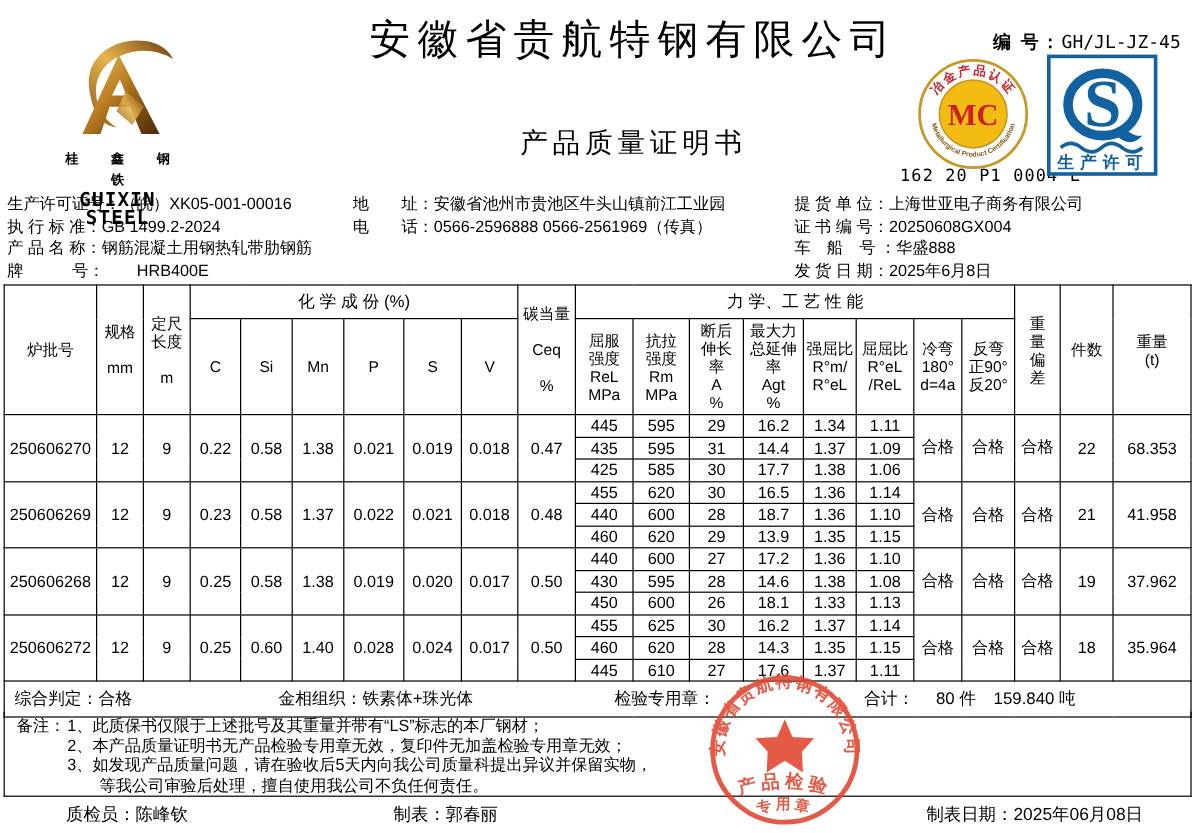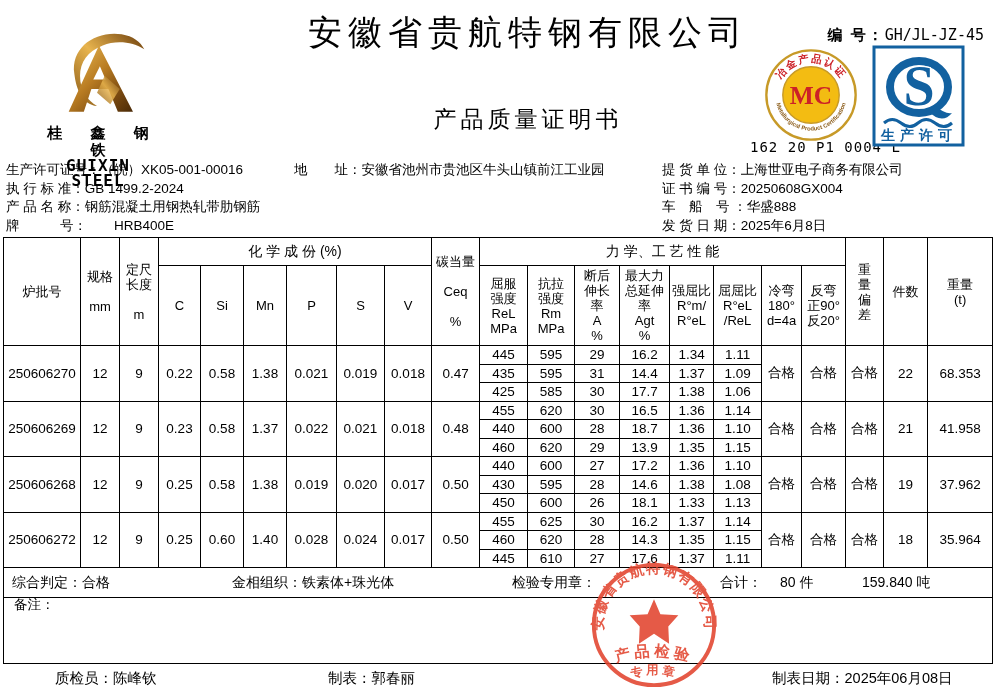--- a/index.html
+++ b/index.html
@@ -9,21 +9,21 @@
   
   .company-title{position:absolute;left:70px;right:10px;top:10px;text-align:center;
         font-family:"Liberation Serif","DejaVu Serif",serif;font-size:34px;letter-spacing:6px;white-space:nowrap;}
   .doc-title{position:absolute;left:70px;right:10px;top:104px;text-align:center;
         font-family:"Liberation Serif","DejaVu Serif",serif;font-size:23px;letter-spacing:4px;}
   .doc-no{position:absolute;right:12px;top:26px;font-size:15px;white-space:nowrap;}
   .doc-no b{letter-spacing:2px;}
   .doc-no .val{font-family:"DejaVu Sans Mono",monospace;font-size:15px;}
 
   .logo{position:absolute;left:38px;top:24px;width:120px;text-align:center;}
-  .logo-cn{font-size:15px;font-weight:bold;letter-spacing:12px;margin-right:-12px;line-height:17px;}
+  .logo-cn{font-size:11px;font-weight:bold;letter-spacing:12px;margin-right:-12px;line-height:17px;}
   .logo-en{font-family:"DejaVu Sans Mono",monospace;font-size:16px;font-weight:bold;letter-spacing:1px;line-height:15px;}
 
   .mc-badge{position:absolute;left:764px;top:48px;}
   .mc-code{position:absolute;left:750px;top:139px;font-size:14px;letter-spacing:1px;
         font-family:"DejaVu Sans Mono",monospace;white-space:nowrap;}
   .sq-badge{position:absolute;left:872px;top:45px;}
 
   
   .info{position:absolute;top:161px;font-size:13.5px;line-height:18.5px;white-space:nowrap;}
   .info .row{height:18.5px;}
@@ -123,20 +123,21 @@
   </div>
 
   <div class="info" id="info-left">
       <div class="row">生产许可证号：（皖）XK05-001-00016</div>
       <div class="row">执 行 标 准：GB 1499.2-2024</div>
       <div class="row">产 品 名 称：钢筋混凝土用钢热轧带肋钢筋</div>
       <div class="row">牌　　　号：　　HRB400E</div>
     </div>
   <div class="info" id="info-mid">
       <div class="row">地　　址：安徽省池州市贵池区牛头山镇前江工业园</div>
+      <div class="row">电　　话：0566-2596888  0566-2561969（传真）</div>
     </div>
   <div class="info" id="info-right">
       <div class="row">提 货 单 位：上海世亚电子商务有限公司</div>
       <div class="row">证 书 编 号：20250608GX004</div>
       <div class="row">车　船　号 ：华盛888</div>
       <div class="row">发 货 日 期：2025年6月8日</div>
     </div>
 
   <table class="main">
     <colgroup>
@@ -386,29 +387,33 @@
       </tbody>
     <tbody>
       <tr>
         <td class="sumrow" colspan="21">
           <div class="sum-wrap">
             <span style="left:8px">综合判定：合格</span>
             <span style="left:228px">金相组织：铁素体+珠光体</span>
             <span style="left:508px">检验专用章：</span>
             <span style="left:716px">合计：</span>
             <span style="left:776px">80  件</span>
-            <span style="left:858px">159.840   吨</span>
+            <span style="left:824px">159.840   吨</span>
           </div>
         </td>
       </tr>
     </tbody>
   </table>
 
   <div class="notes">
     <div class="notes-label">备注：</div>
+    <div class="notes-lines">1、此质保书仅限于上述批号及其重量并带有“LS”标志的本厂钢材；
+2、本产品质量证明书无产品检验专用章无效，复印件无加盖检验专用章无效；
+3、如发现产品质量问题，请在验收后5天内向我公司质量科提出异议并保留实物，
+　　等我公司审验后处理，擅自使用我公司不负任何责任。</div>
   </div>
 
   <div class="footer">
     <span class="f-inspector"><i style="font-style:normal">质检员：</i><i style="font-style:normal">陈峰钦</i></span>
     <span class="f-tab"><i style="font-style:normal">制表：</i><i style="font-style:normal">郭春丽</i></span>
     <span class="f-date"><i style="font-style:normal">制表日期：</i><i style="font-style:normal">2025年06月08日</i></span>
   </div>
 
   <div class="stamp">
     <svg width="140" height="138" viewBox="0 0 140 140">

